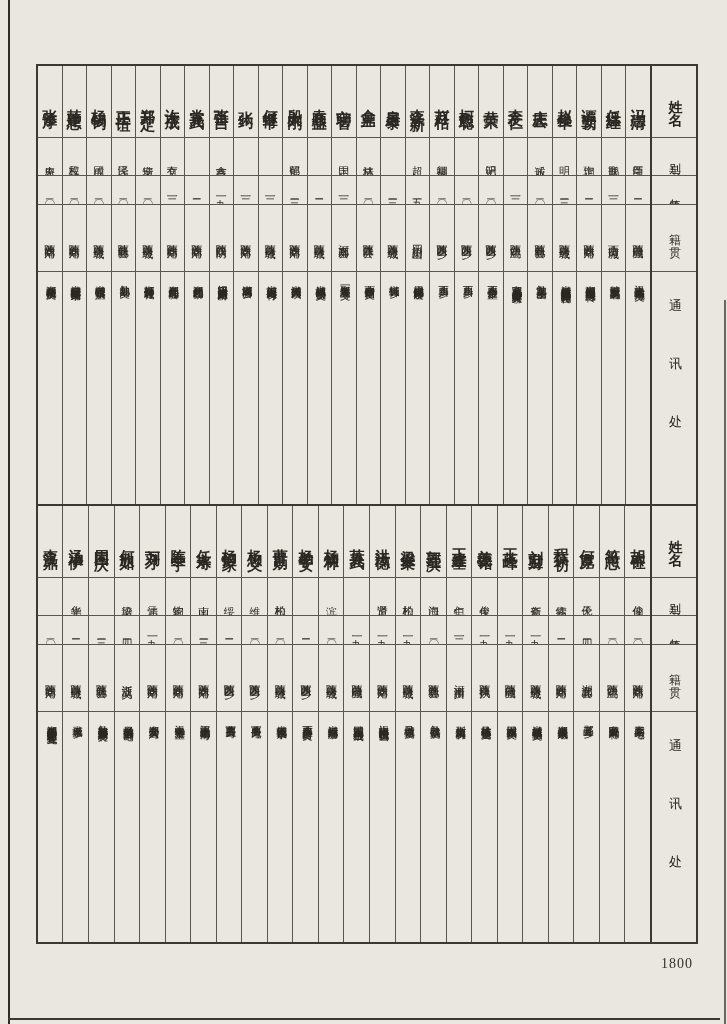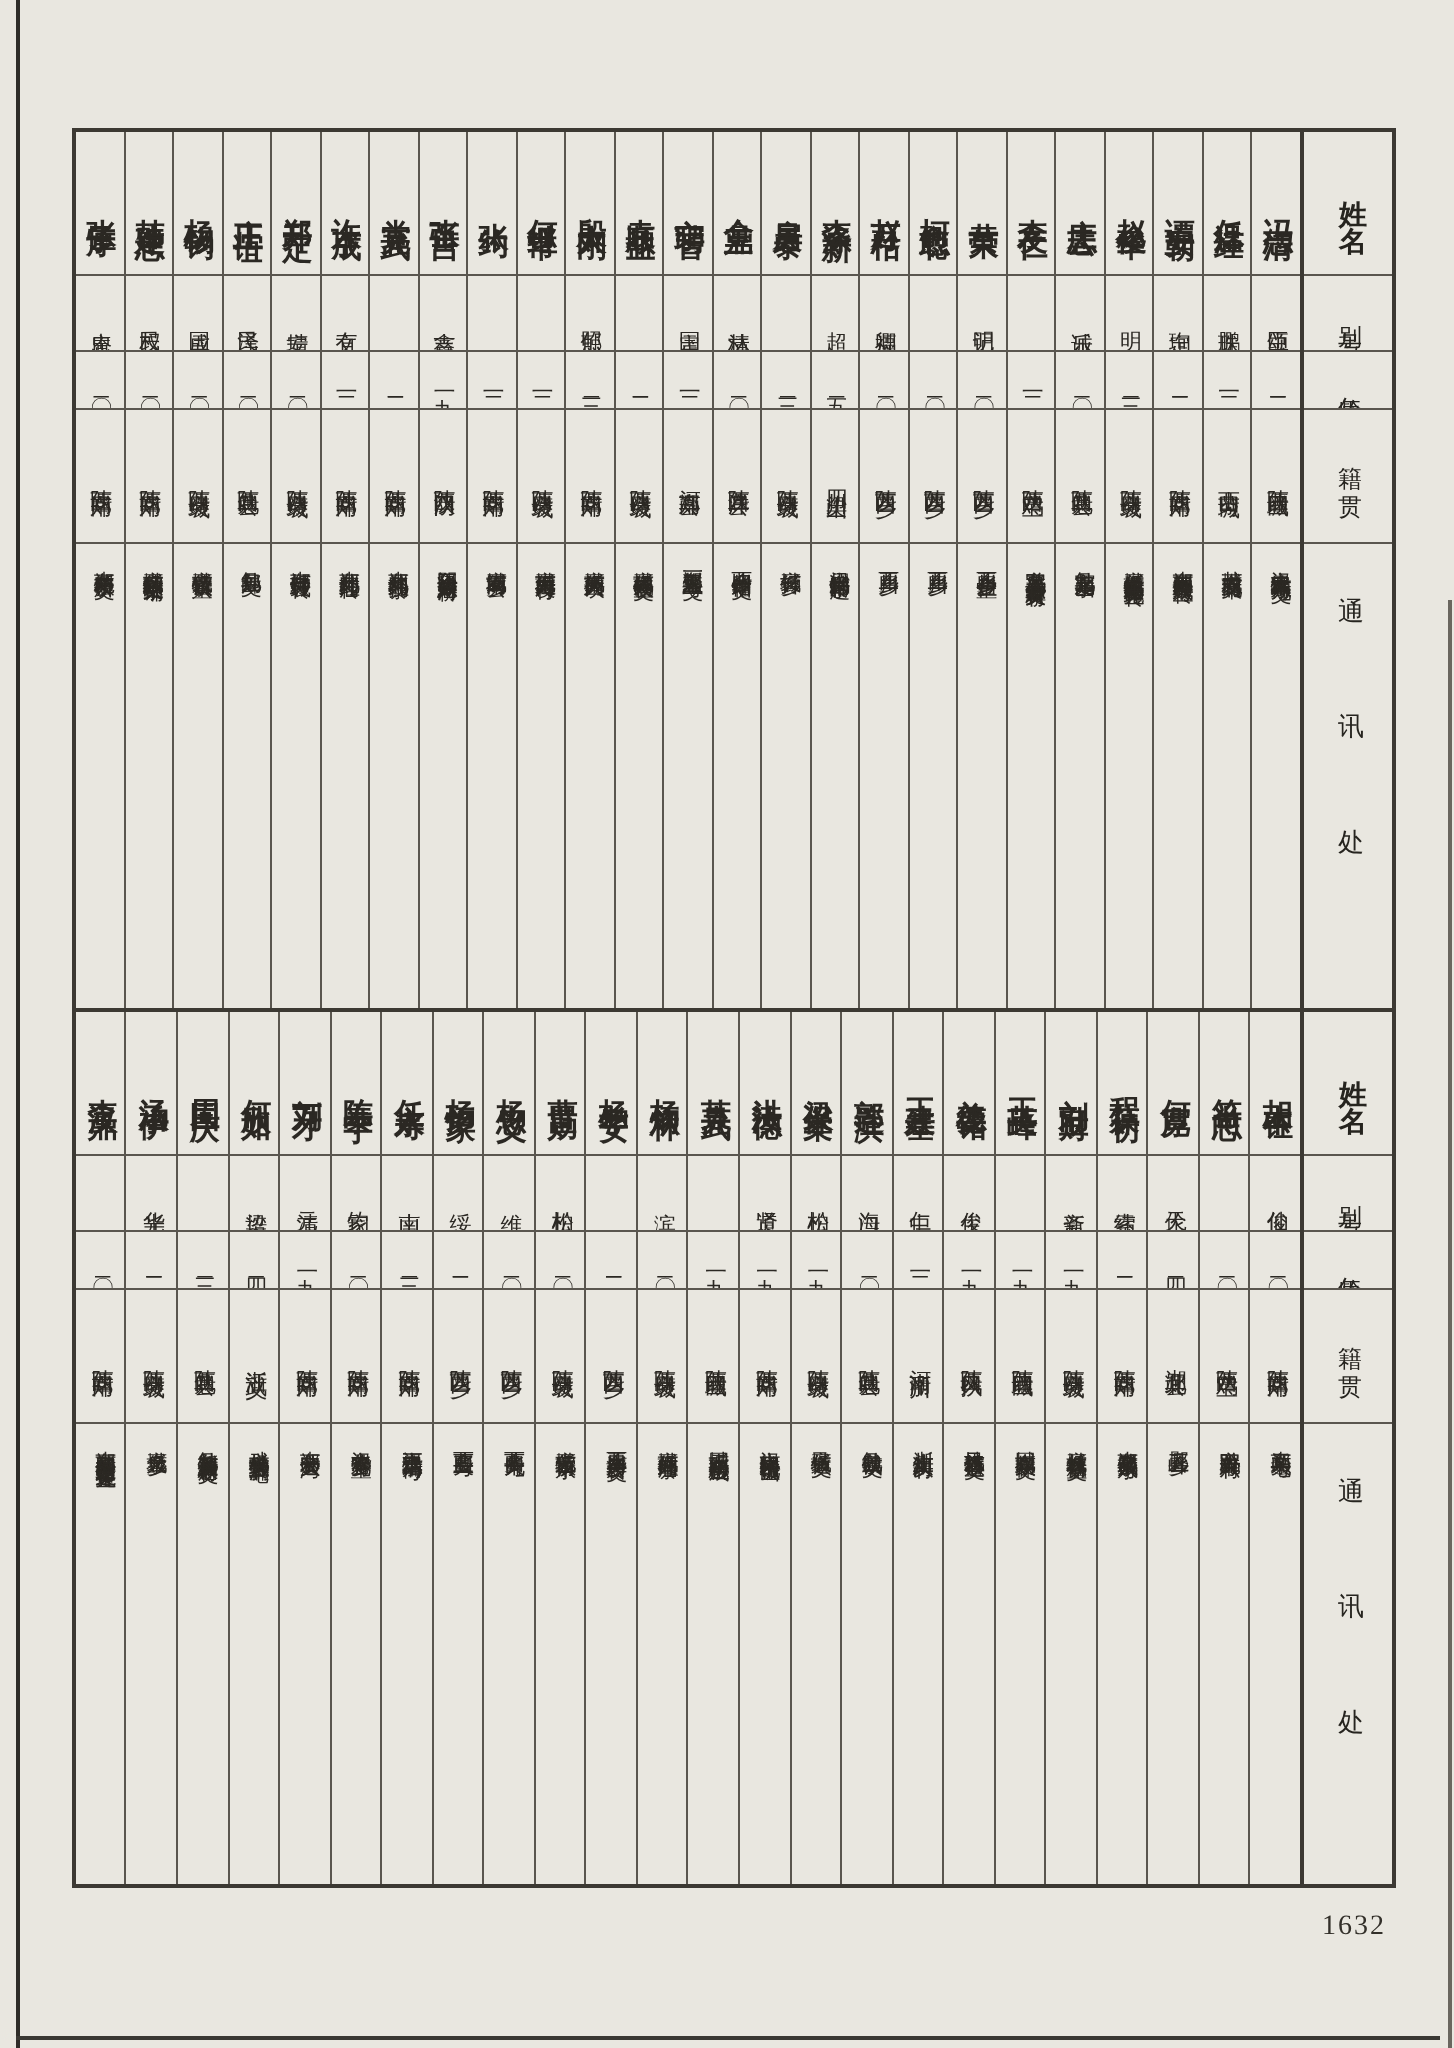--- a/index.html
+++ b/index.html
@@ -501,15 +501,15 @@
             <div class="cell alias r-alias"></div>
             <div class="cell age r-age">二〇</div>
             <div class="cell origin r-origin">陕西南郑</div>
             <div class="cell address r-address">南郑南门外和平乡第四保转交李迎春先生</div>
           </div>
         </div>
     </section>
 
   </div>
 
-  <div class="page-number">1632</div>
+  <div class="page-number">1800</div>
 
 </div>
 
 </body></html>

